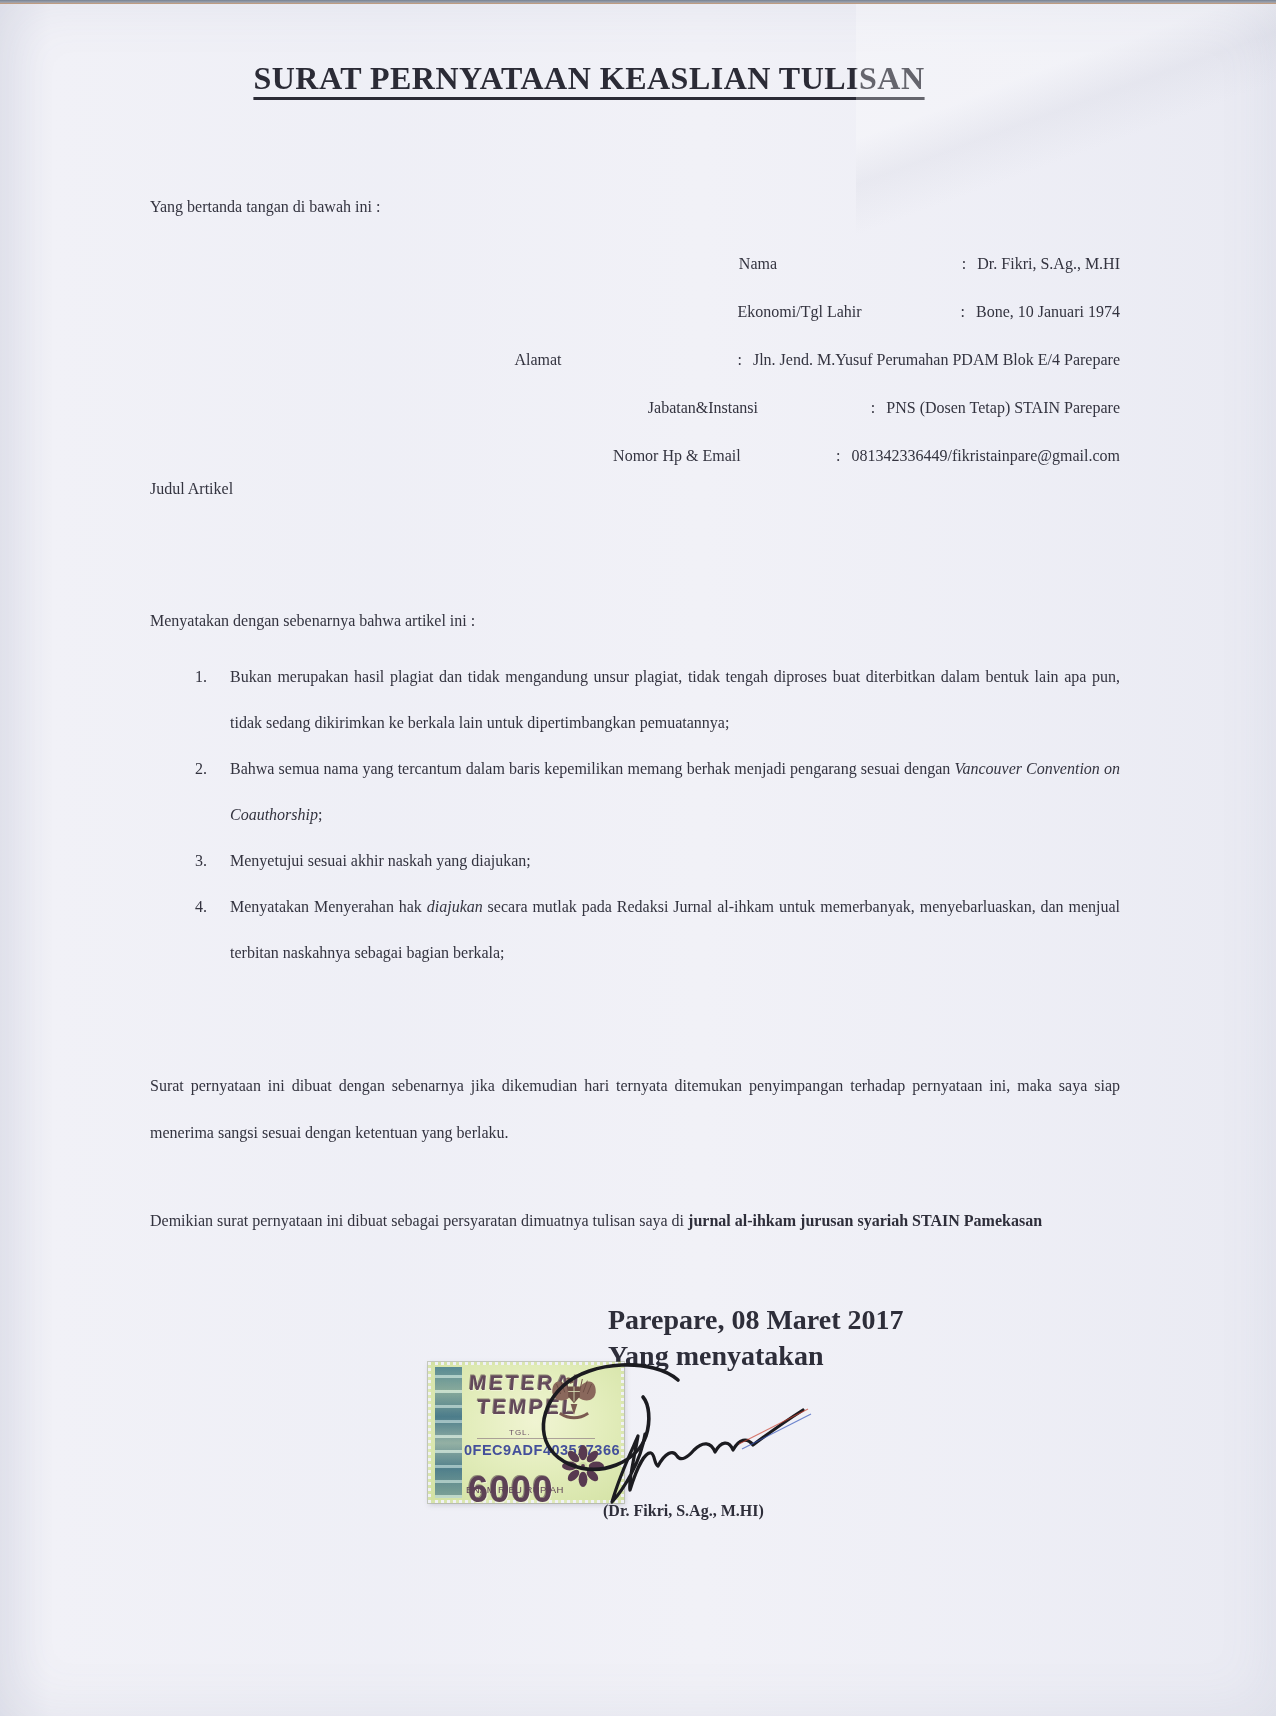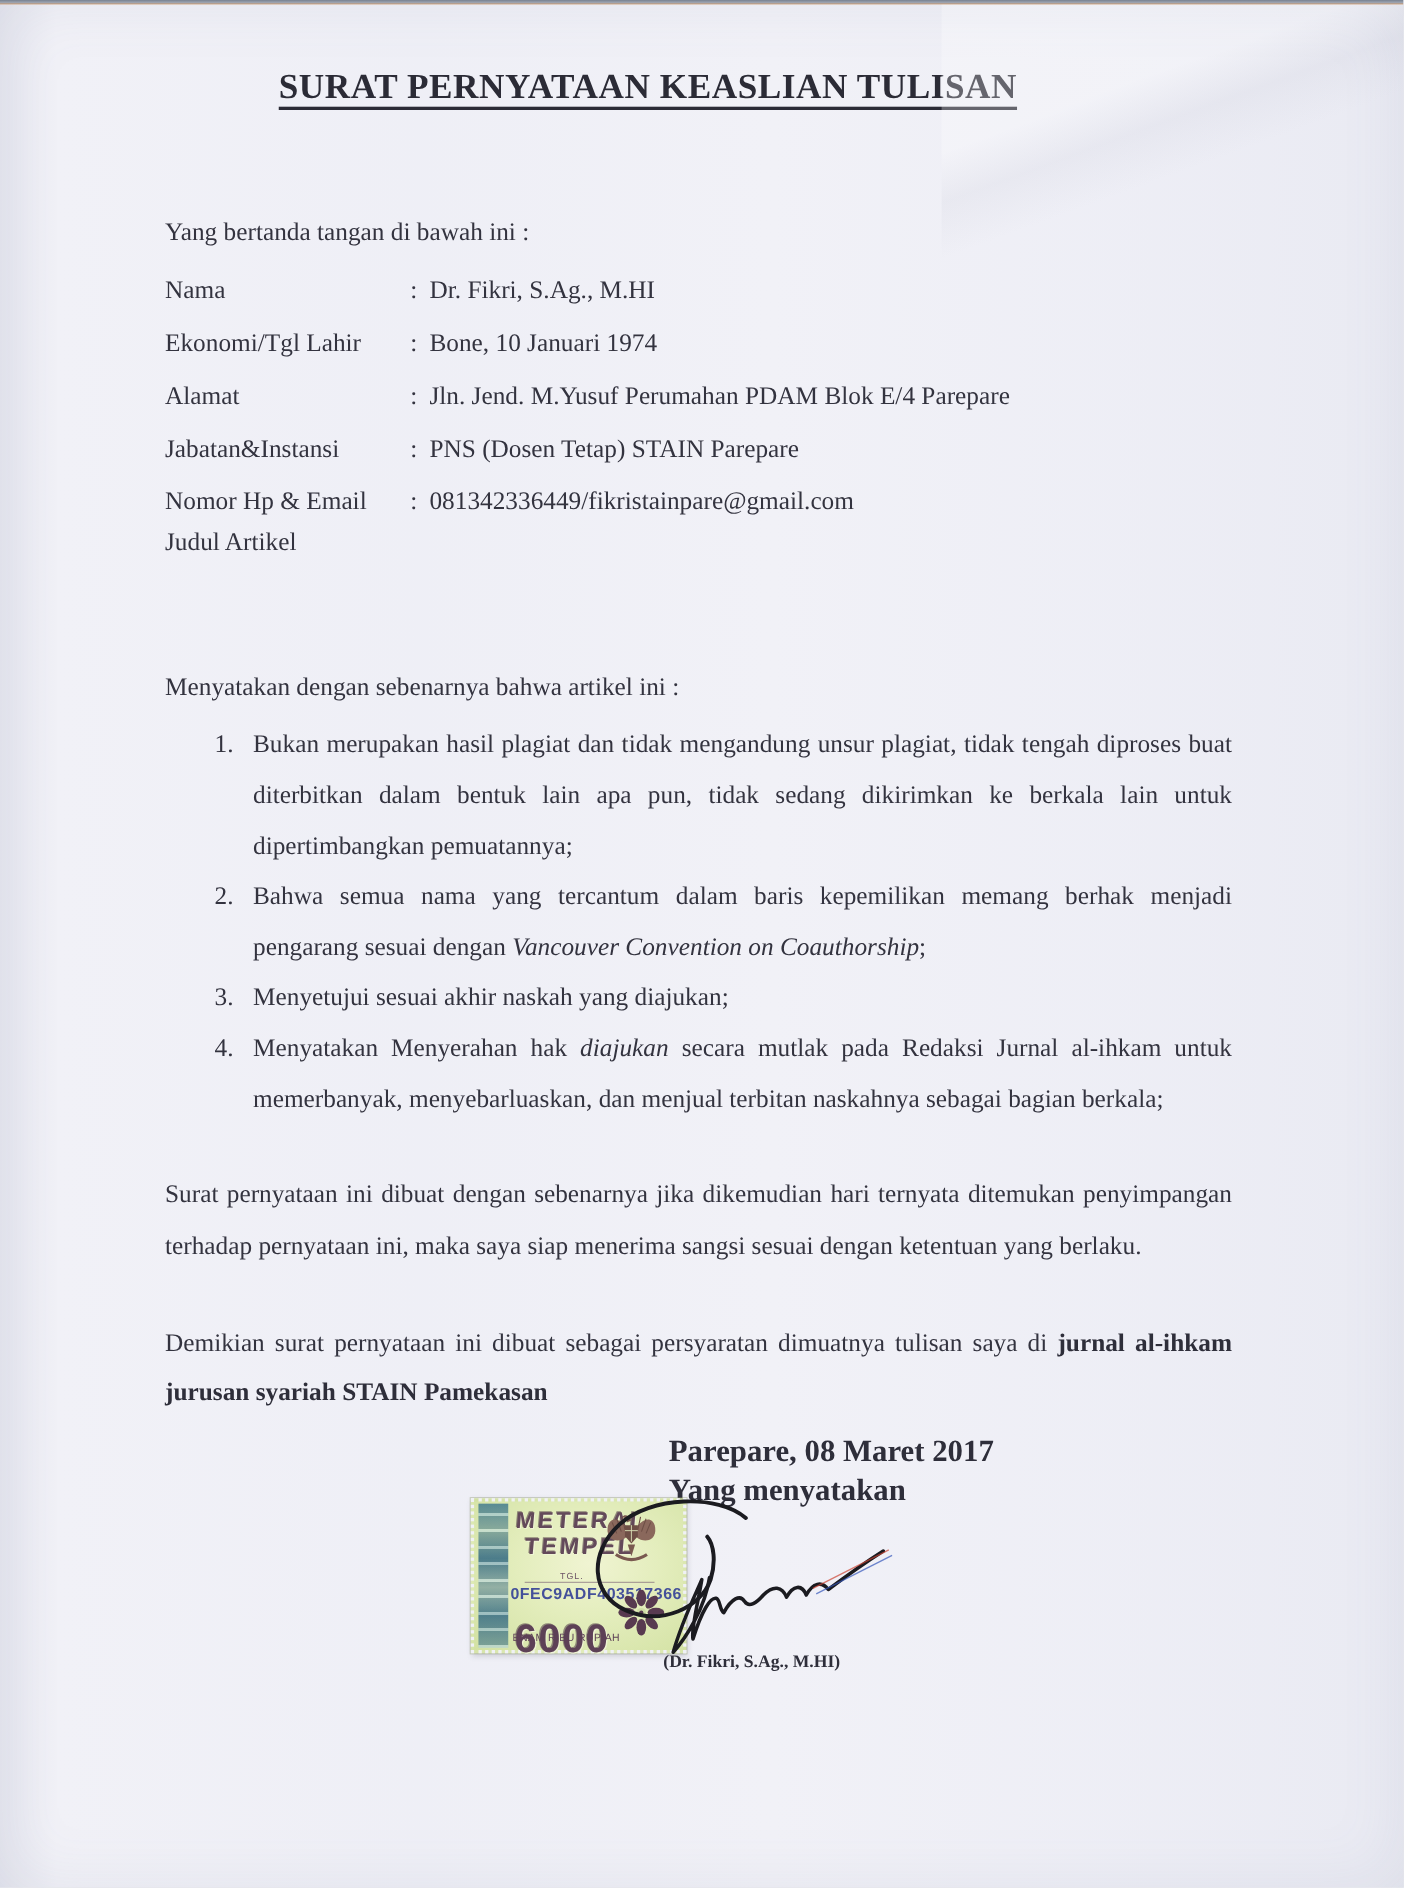--- a/index.html
+++ b/index.html
@@ -15,24 +15,24 @@
   #page::after{ 
     content:"";position:absolute;right:0;top:0;width:420px;height:240px;pointer-events:none;
     background:linear-gradient(160deg, rgba(255,255,255,.55) 35%, rgba(190,192,206,.28) 47%, rgba(255,255,255,0) 60%);
     opacity:.5;
   }
   .topline{position:absolute;top:0;left:0;right:0;height:4px;z-index:3;
     background:linear-gradient(180deg,#78818f 0%,#9aa2b0 55%,#cb9a70 100%);}
   .doc-title{position:absolute;top:60px;left:150px;width:970px;text-align:center;
     font-size:32px;font-weight:bold;letter-spacing:.5px;color:#2b2b36;transform:translateX(-46px);}
   .doc-title .u{text-decoration:underline;text-underline-offset:8px;text-decoration-thickness:2.5px;}
-  .body-text{font-size:23px;color:#33333f;}
+  .body-text{font-size:16px;color:#33333f;}
   .intro{position:absolute;top:198px;left:150px;}
   .fields{position:absolute;top:240px;left:150px;width:970px;}
-  .field-row{display:flex;height:48px;align-items:center;}
+  .field-row{display:flex;height:48px;align-items:center;justify-content:flex-end;}
   .field-label{width:223px;flex:none;}
   .field-colon{flex:none;margin-right:11px;}
   .judul{position:absolute;top:480px;left:150px;}
   .article-title{position:absolute;top:514px;left:150px;width:970px;line-height:48px;text-align:justify;}
   .lead{position:absolute;top:612px;left:150px;}
   .list{position:absolute;top:654px;left:150px;width:970px;}
   .list-item{display:flex;}
   .item-num{width:80px;flex:none;padding-left:45px;box-sizing:border-box;line-height:46px;}
   .item-text{flex:1;line-height:46px;text-align:justify;}
   .closing-1{position:absolute;top:1062px;left:150px;width:970px;line-height:47px;text-align:justify;}

